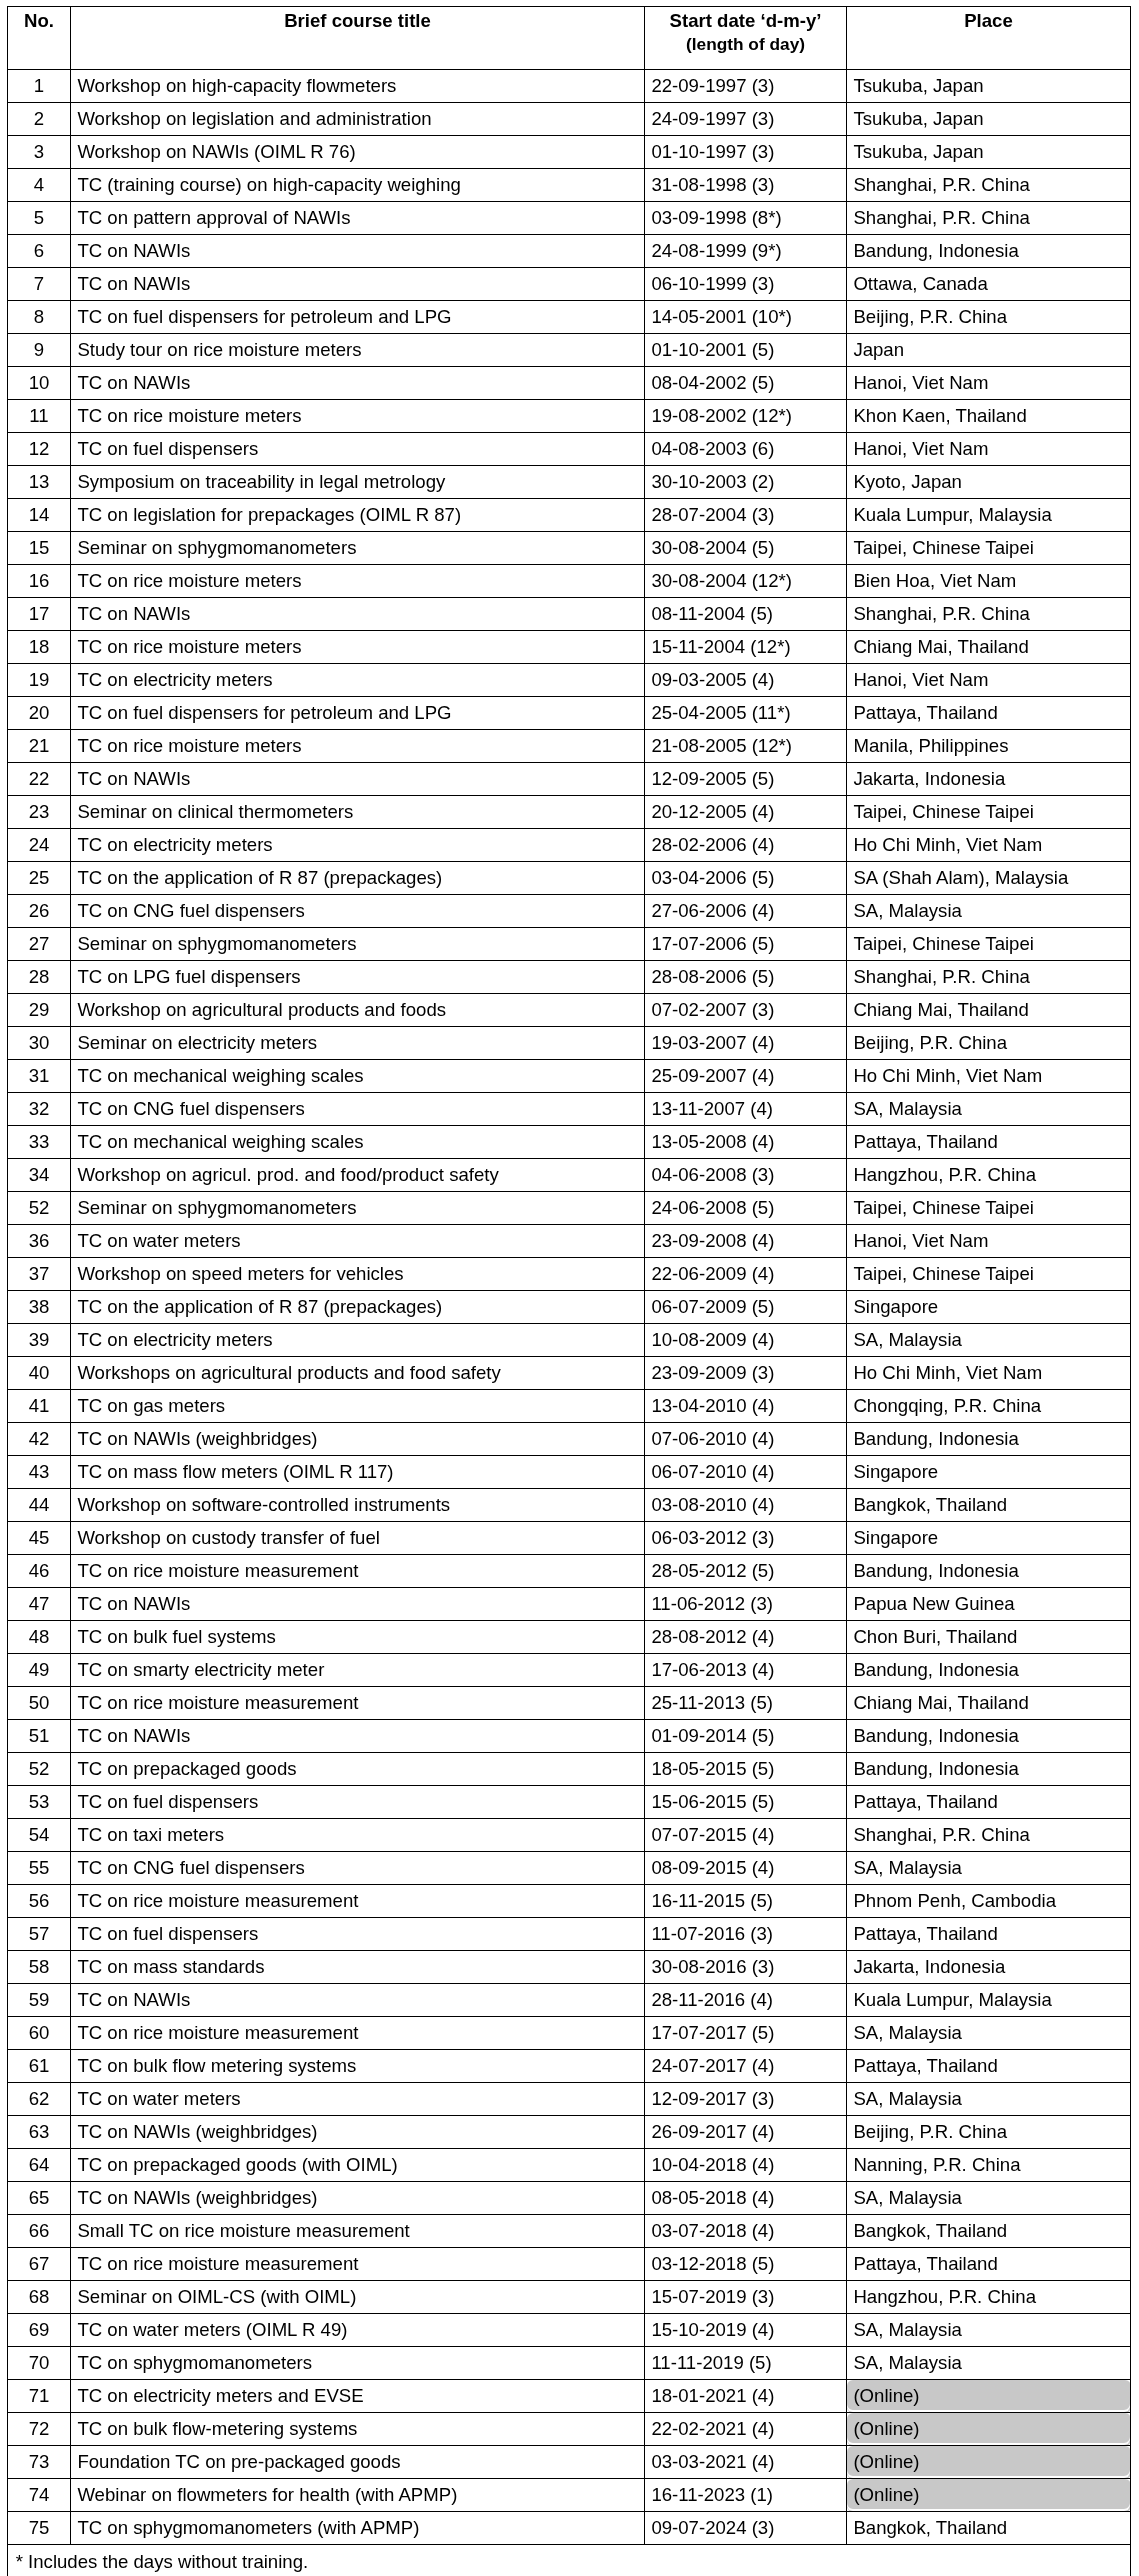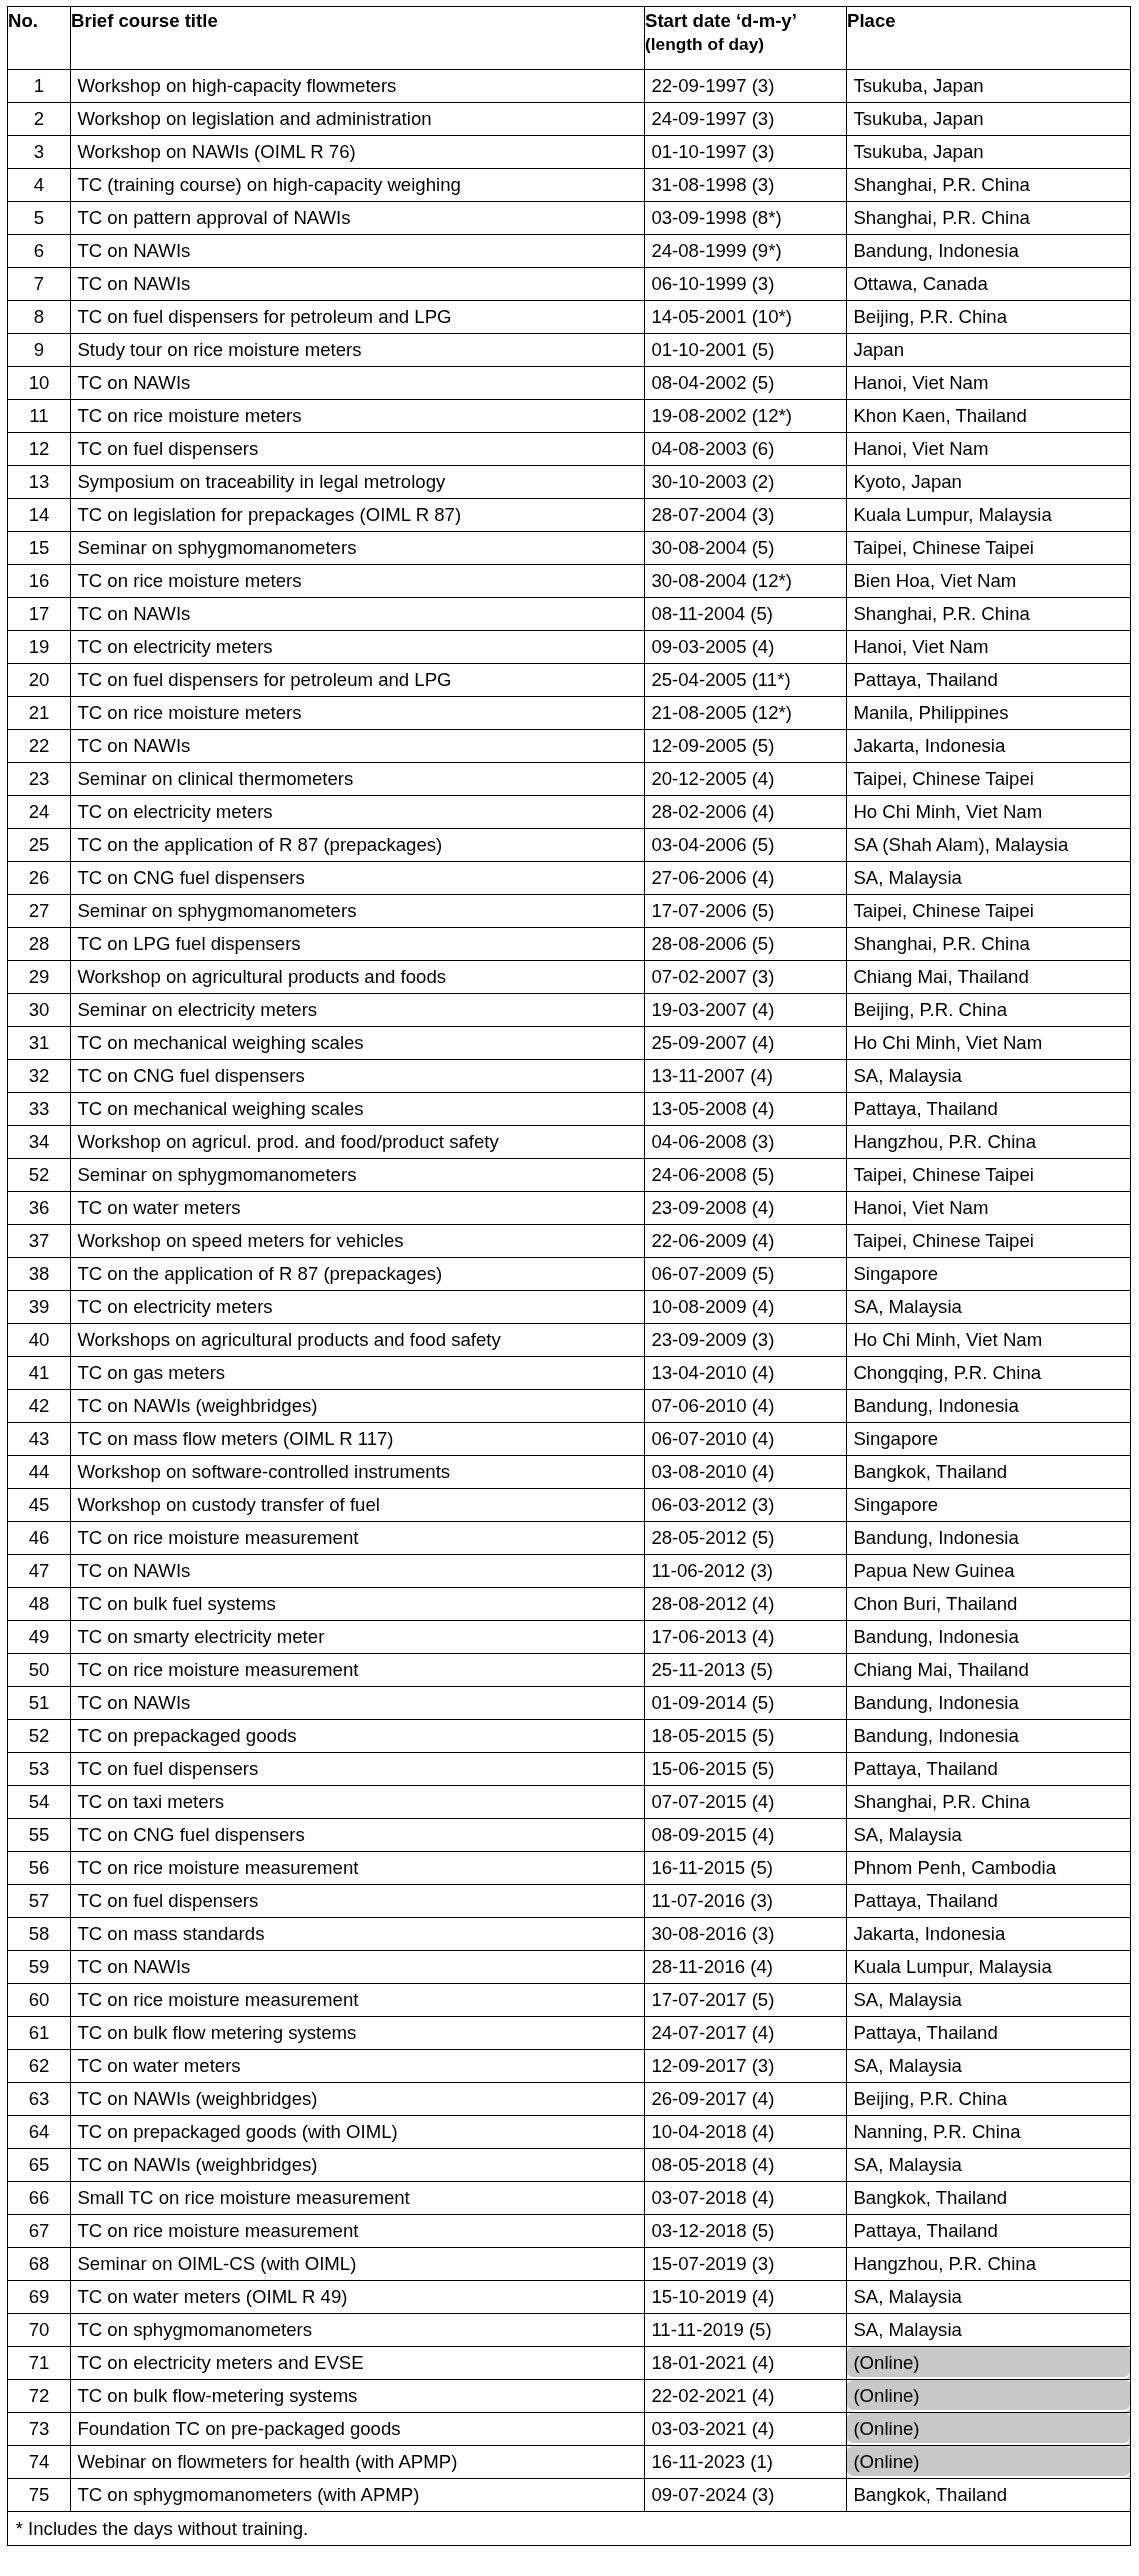--- a/index.html
+++ b/index.html
@@ -29,21 +29,21 @@
 
     #course-table th, #course-table td {
       border: 1px solid #000000;
       padding: 0;
       overflow: hidden;
       white-space: nowrap;
     }
     #course-table thead th {
       height: 60px;
       vertical-align: top;
-      text-align: left;
+      text-align: center;
       font-weight: bold;
       font-size: 18.6px;
       line-height: 24px;
       padding-top: 1.9px;
     }
     #course-table thead th .sub {
       display: block;
       font-weight: bold;
       font-size: 17.3px;
       line-height: 23px;
@@ -193,20 +193,26 @@
         <td class="date">30-08-2004 (12*)</td>
         <td class="place">Bien Hoa, Viet Nam</td>
       </tr>
       <tr>
         <td class="no">17</td>
         <td class="title">TC on NAWIs</td>
         <td class="date">08-11-2004 (5)</td>
         <td class="place">Shanghai, P.R. China</td>
       </tr>
       <tr>
+        <td class="no">18</td>
+        <td class="title">TC on rice moisture meters</td>
+        <td class="date">15-11-2004 (12*)</td>
+        <td class="place">Chiang Mai, Thailand</td>
+      </tr>
+      <tr>
         <td class="no">19</td>
         <td class="title">TC on electricity meters</td>
         <td class="date">09-03-2005 (4)</td>
         <td class="place">Hanoi, Viet Nam</td>
       </tr>
       <tr>
         <td class="no">20</td>
         <td class="title">TC on fuel dispensers for petroleum and LPG</td>
         <td class="date">25-04-2005 (11*)</td>
         <td class="place">Pattaya, Thailand</td>

